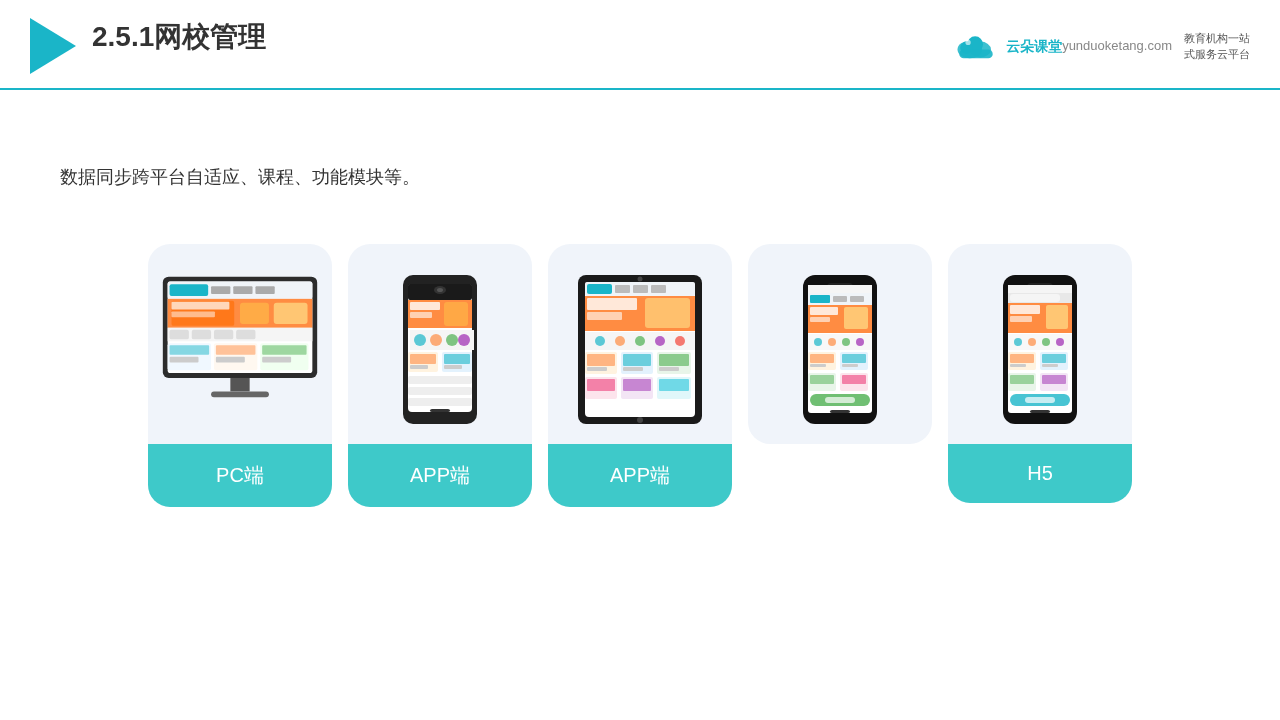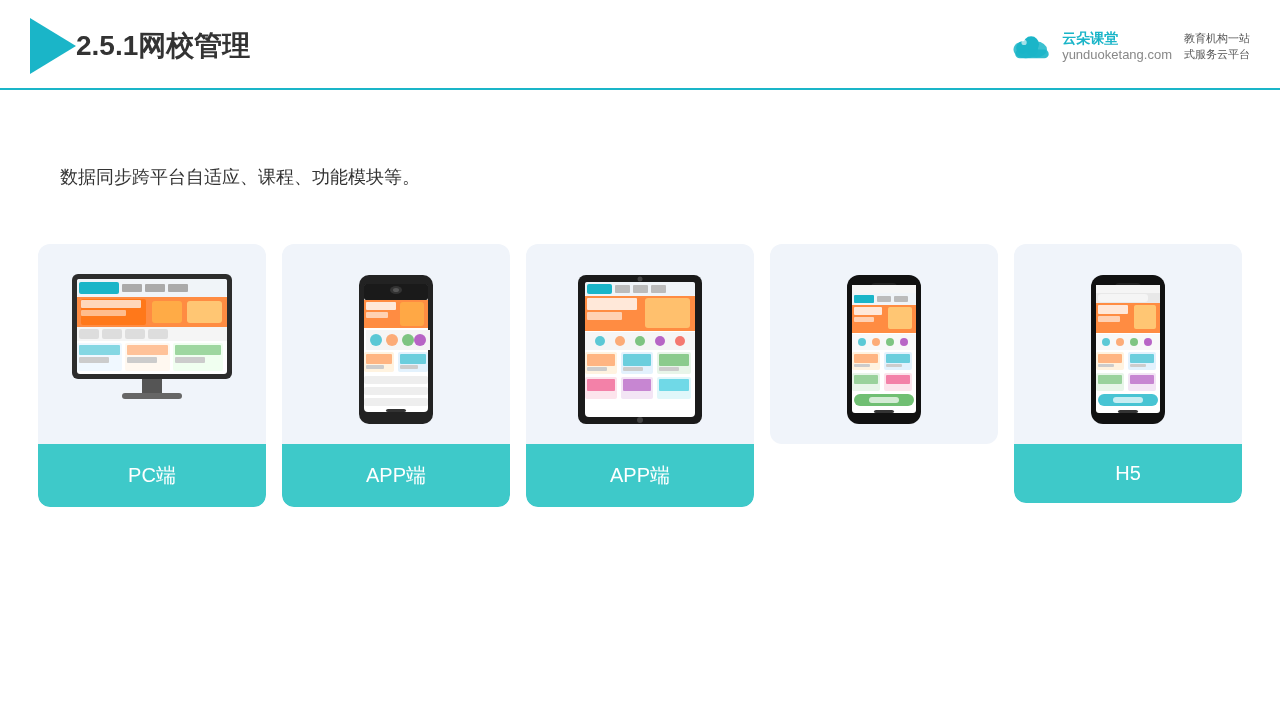--- a/index.html
+++ b/index.html
@@ -16,21 +16,22 @@
     .header {
       display: flex;
       align-items: center;
       justify-content: space-between;
       padding: 18px 30px 14px 30px;
       border-bottom: 2px solid #1ab5c8;
     }
 
     .header-left {
       display: flex;
-      align-items: center;
+      align-items: flex-start;
+      gap: 16px;
     }
 
     .logo-triangle {
       width: 0;
       height: 0;
       border-top: 28px solid transparent;
       border-bottom: 28px solid transparent;
       border-left: 46px solid #1ab5c8;
     }
 
@@ -52,21 +53,20 @@
       gap: 6px;
     }
 
     .cloud-icon-svg {
       width: 44px;
       height: 32px;
     }
 
     .brand-text-container {
       display: flex;
-      flex-direction: column;
       align-items: flex-start;
     }
 
     .brand-name {
       font-size: 14px;
       color: #1ab5c8;
       font-weight: bold;
       line-height: 1.2;
     }
 
@@ -96,22 +96,22 @@
       display: flex;
       justify-content: center;
       align-items: flex-start;
       gap: 16px;
       padding: 20px 60px 20px 60px;
       margin-top: 10px;
     }
 
     .device-card {
       background: #f0f4fa;
-      border-radius: 12px;
-      width: 228px;
+      border-radius: 22px;
+      width: 184px;
       display: flex;
       flex-direction: column;
       align-items: center;
       overflow: hidden;
       flex-shrink: 0;
     }
 
     .device-image-area {
       width: 100%;
       height: 200px;

